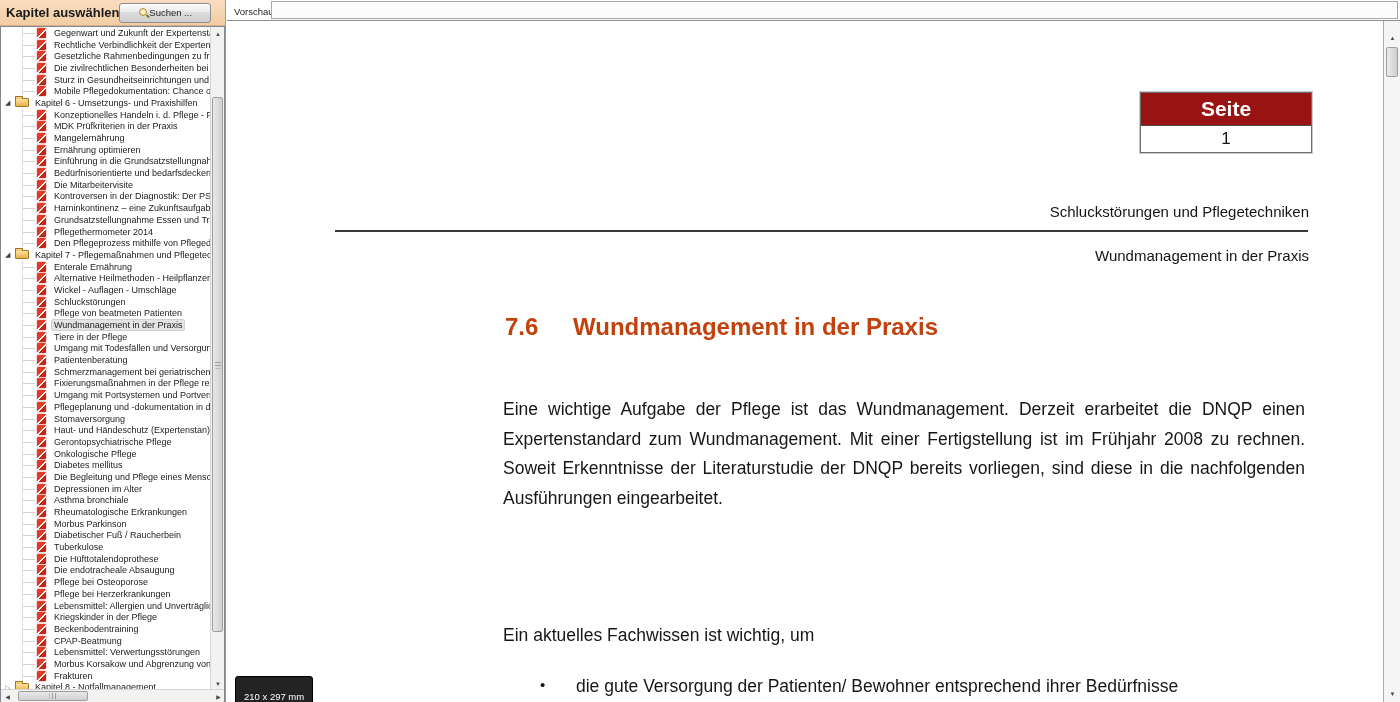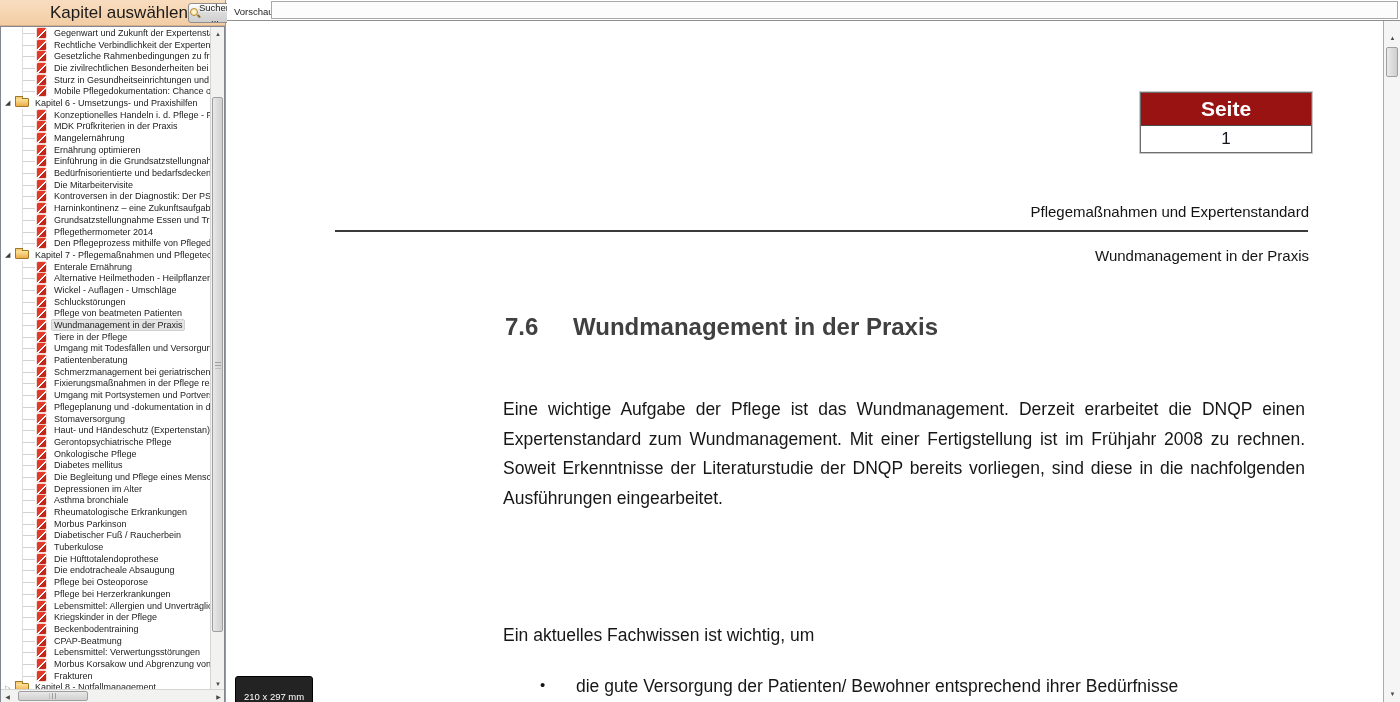--- a/index.html
+++ b/index.html
@@ -7,21 +7,21 @@
               font-family:"Liberation Sans", sans-serif; }
   .app { position:relative; width:1400px; height:702px; background:#fff; }
 
   
   .sidebar { position:absolute; left:0; top:0; width:226px; height:702px;
              border-right:1px solid #9b9b9b; background:#fff; }
   .sidebar-header { position:absolute; left:0; top:0; width:100%; height:26px;
                     background:linear-gradient(#f9ddc0,#f2cda4);
                     border-bottom:1px solid #d8b astonishing08c; border-bottom:1px solid #d9b08c;
                     display:flex; align-items:center; padding:0 6px; }
-  .sidebar-title { font-size:17px; font-weight:normal; color:#1a1a1a; flex:0 0 auto;margin-left:44px; }
+  .sidebar-title { font-size:13px; font-weight:bold; color:#1a1a1a; flex:0 0 auto; }
   .search-btn { margin-left:auto; margin-right:8px; width:92px; height:20px;
                 border:1px solid #8e8e8e; border-radius:3px;
                 background:linear-gradient(#fdfdfd,#eaeaea 45%,#dcdcdc 46%,#cfcfcf);
                 display:flex; align-items:center; justify-content:center; gap:0;
                 font-size:9.5px; color:#222; cursor:pointer; }
   .mag { position:relative; width:11px; height:11px; display:inline-block; }
   .mag::before { content:''; position:absolute; left:1px; top:1px; width:6px; height:6px;
                  border:1.6px solid #b78a2e; border-radius:50%;
                  background:radial-gradient(#fffbe8,#f4d98a); }
   .mag::after { content:''; position:absolute; left:8px; top:8px; width:3.5px; height:1.8px;
@@ -89,21 +89,21 @@
   .seite-head { height:33px; background:#9a1313; color:#fff; font-weight:bold; font-size:21px;
                 display:flex; align-items:center; justify-content:center;
                 border-bottom:1px solid #4a4a4a; }
   .seite-val { height:26px; background:#fff; color:#14141e; font-size:17px;
                display:flex; align-items:center; justify-content:center; }
 
   .run-head1 { position:absolute; right:74px; top:182px; font-size:15px; color:#141414; }
   .head-rule { position:absolute; left:108px; top:209px; width:973px; height:2px; background:#3a3a3a; }
   .run-head2 { position:absolute; right:74px; top:226px; font-size:15px; color:#141414; }
 
-  .h1 { position:absolute; left:278px; top:292px; font-size:24px; font-weight:bold; color:#404040; }
+  .h1 { position:absolute; left:278px; top:292px; font-size:24px; font-weight:bold; color:#c2410c; }
   .h1 .num { display:inline-block; width:68px; }
   .para { position:absolute; left:276px; top:374px; width:802px; font-size:17.5px;
           line-height:29.6px; color:#161616; text-align:justify; }
   .h2 { position:absolute; left:278px; top:531px; font-size:21.5px; font-weight:bold; color:#0d0d0d;
         border-bottom:2.5px solid #0d0d0d; padding-bottom:3px; }
   .intro { position:absolute; left:276px; top:604px; font-size:17.5px; color:#161616; }
   .bullet-line { position:absolute; left:313px; top:655px; font-size:17.5px; color:#161616;
                  display:flex; }
   .bullet-dot { width:36px; font-size:15px; }
 
@@ -392,21 +392,21 @@
       <div class="tabstrip-rest"></div>
     </div>
 
     <div class="doc-area">
 
       <div class="seite-table">
         <div class="seite-head">Seite</div>
         <div class="seite-val">1</div>
       </div>
 
-      <div class="run-head1">Pflegemaßnahmen und Expertenstandard</div>
+      <div class="run-head1">Schluckstörungen und Pflegetechniken</div>
       <div class="head-rule"></div>
       <div class="run-head2">Wundmanagement in der Praxis</div>
 
       <h1 class="h1"><span class="num">7.6</span><span>Wundmanagement in der Praxis</span></h1>
 
       <p class="para">Eine wichtige Aufgabe der Pflege ist das Wundmanagement. Derzeit erarbeitet die DNQP einen Expertenstandard zum Wundmanagement. Mit einer Fertigstellung ist im Frühjahr 2008 zu rechnen. Soweit Erkenntnisse der Literaturstudie der DNQP bereits vorliegen, sind diese in die nachfolgenden Ausführungen eingearbeitet.</p>
 
 
       <div class="intro">Ein aktuelles Fachwissen ist wichtig, um</div>
 

